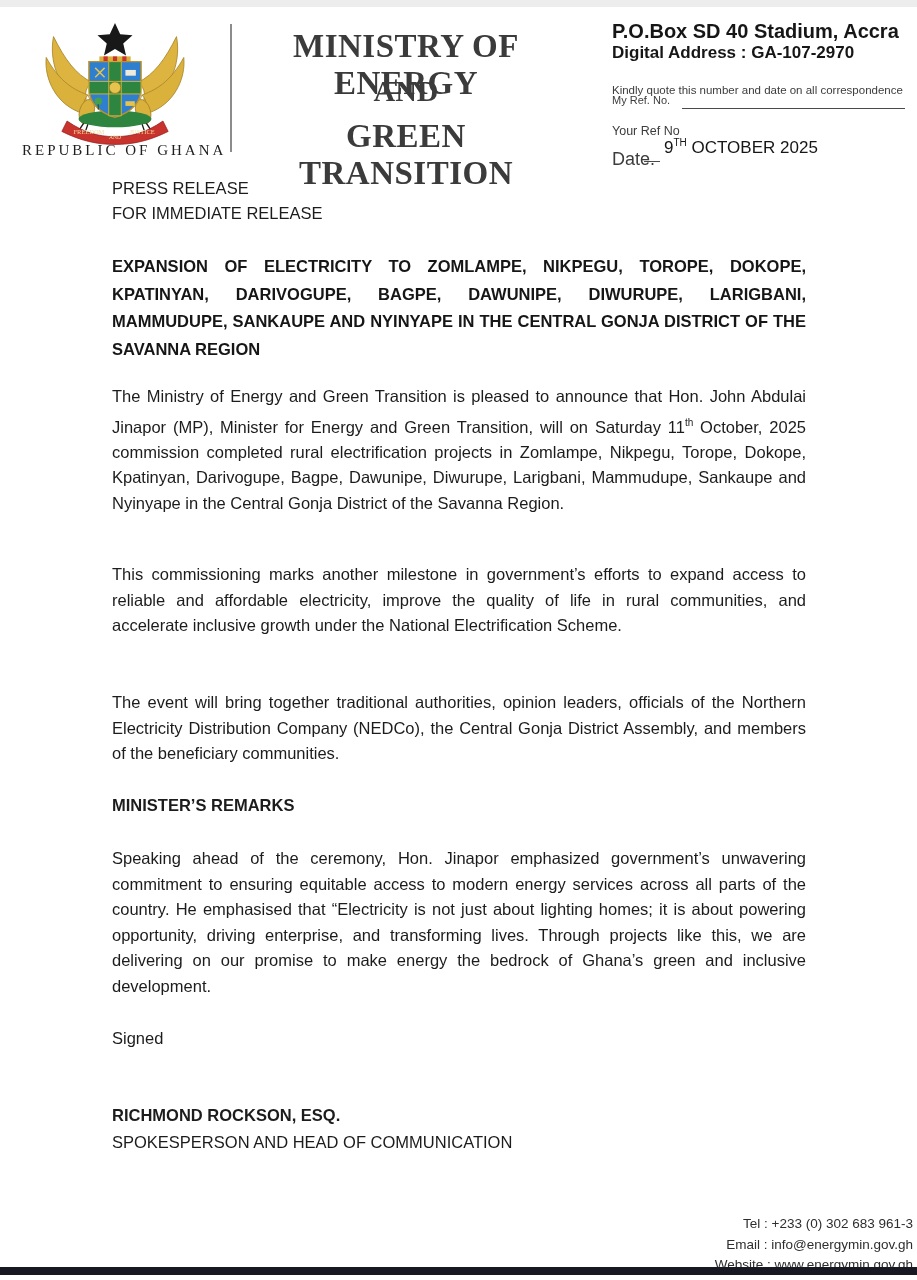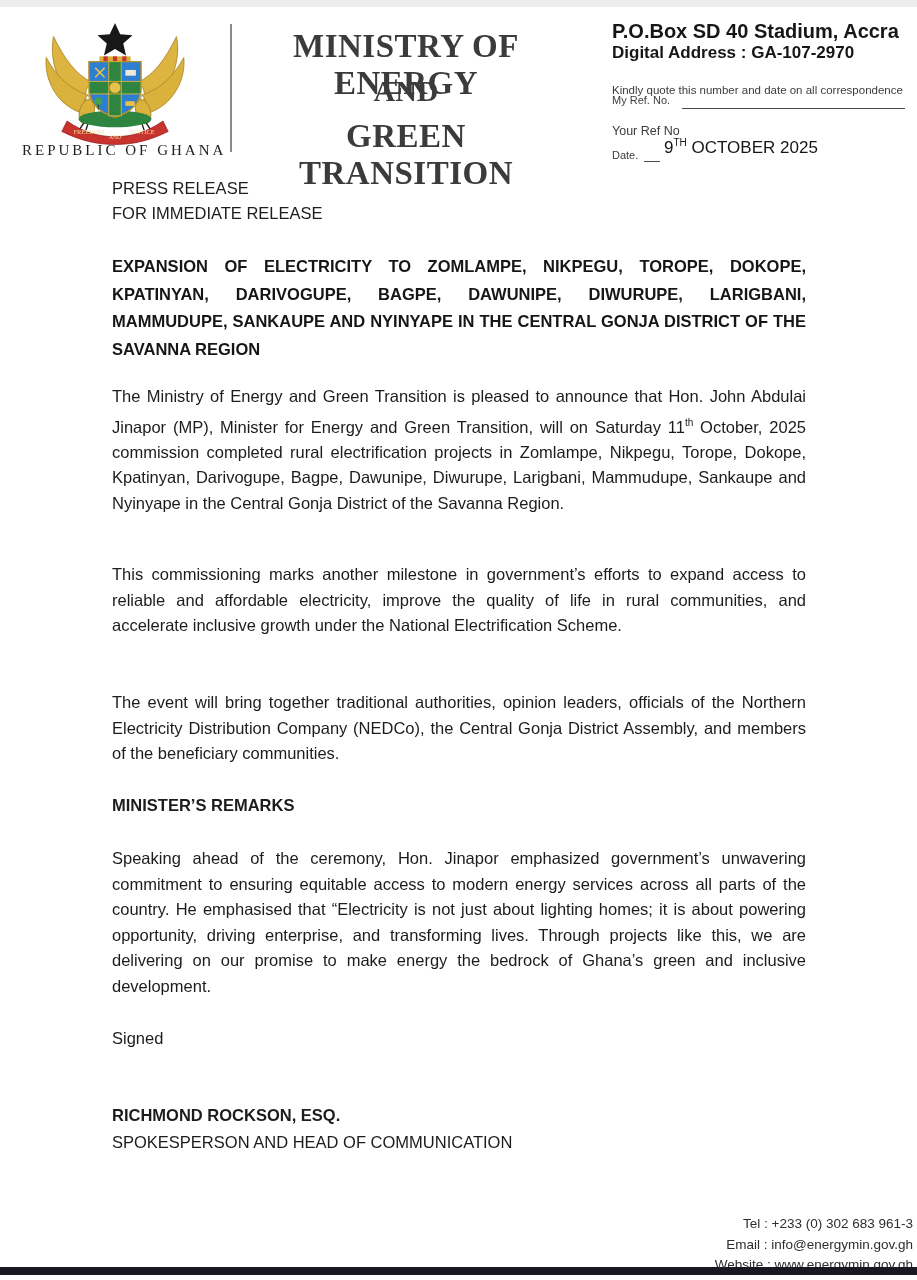--- a/index.html
+++ b/index.html
@@ -35,21 +35,21 @@
   .ministry-line1 { position: absolute; left: 0; top: 28px; width: 336px; font-size: 33px; font-weight: 600; letter-spacing: 0.5px; }
   .ministry-line2 { position: absolute; left: 0; top: 74px; width: 336px; font-size: 30px; font-weight: 600; }
   .ministry-line3 { position: absolute; left: 0; top: 118px; width: 336px; font-size: 33px; font-weight: 600; letter-spacing: 0.5px; }
   .head-right { position: absolute; left: 612px; top: 0; width: 300px; }
   .addr1 { position: absolute; left: 0; top: 20px; font-size: 20px; font-weight: bold; color: #161616; white-space: nowrap; }
   .addr2 { position: absolute; left: 0; top: 43px; font-size: 17px; font-weight: bold; color: #161616; white-space: nowrap; }
   .kindly { position: absolute; left: 0; top: 72px; font-size: 11.5px; color: #3c3c3c; white-space: nowrap; margin-top: 12px; }
   .myref  { position: absolute; left: 0; top: 94px; font-size: 11px; color: #3c3c3c; white-space: nowrap; }
   .myref-line { position: absolute; left: 70px; top: 108px; width: 223px; height: 1px; background: #4a4a4a; }
   .yourref { position: absolute; left: 0; top: 124px; font-size: 12.5px; color: #3c3c3c; white-space: nowrap; }
-  .datelabel { position: absolute; left: 0; top: 149px; font-size: 11px; color: #3c3c3c; white-space: nowrap; }
+  .datelabel { position: absolute; left: 0; top: 149px; font-size: 18px; color: #3c3c3c; white-space: nowrap; }
   .date-line { position: absolute; left: 32px; top: 161px; width: 16px; height: 1px; background: #4a4a4a; }
   .date-value { position: absolute; left: 52px; top: 137px; font-size: 17px; color: #161616; white-space: nowrap; }
   .date-value sup { font-size: 10px; }
   
   .body-block { position: absolute; left: 112px; width: 694px; font-size: 16.5px; line-height: 25.5px; color: #1c1c1c; }
   .justify { text-align: justify; }
   .bold { font-weight: normal; }
   .kicker { top: 176px; line-height: 25px; }
   .headline { top: 253px; line-height: 27.5px; font-weight: bold; color: #161616; }
   .para1 { top: 384px; }

